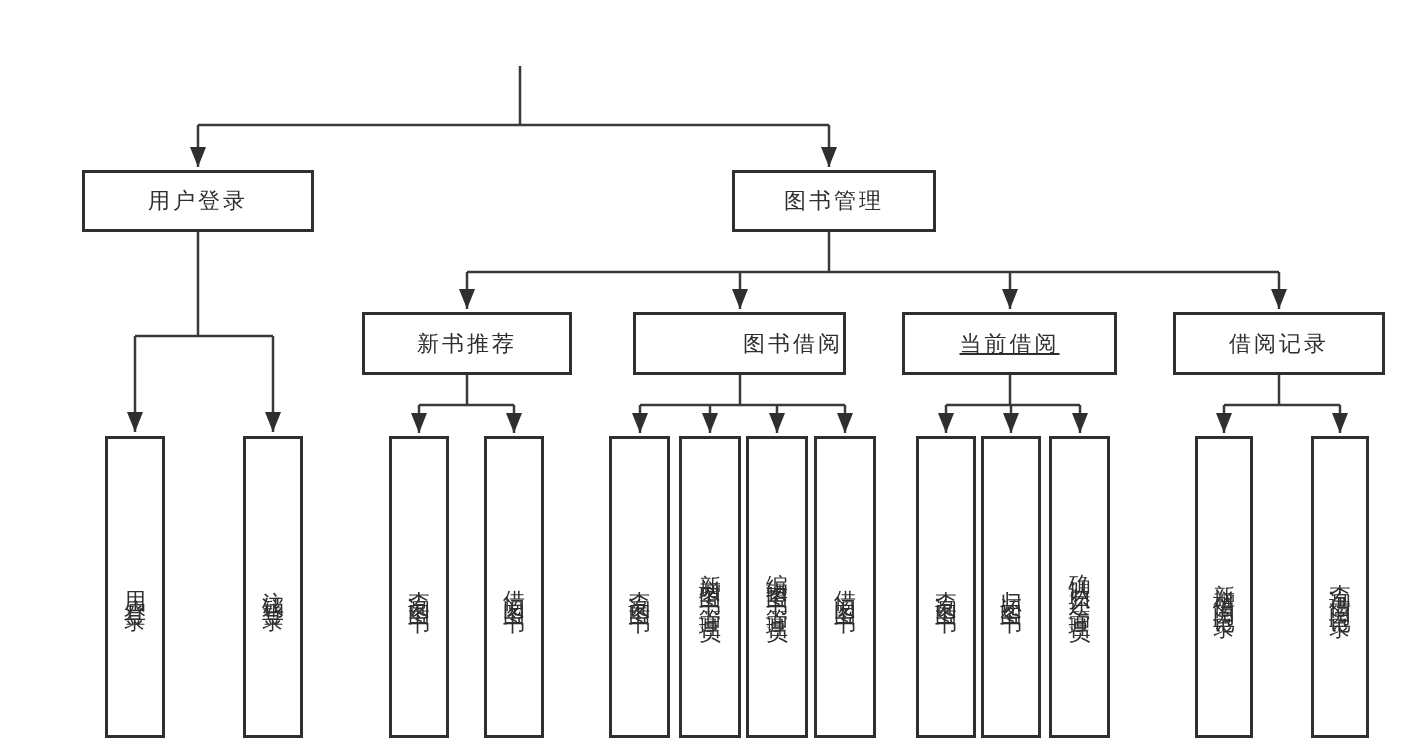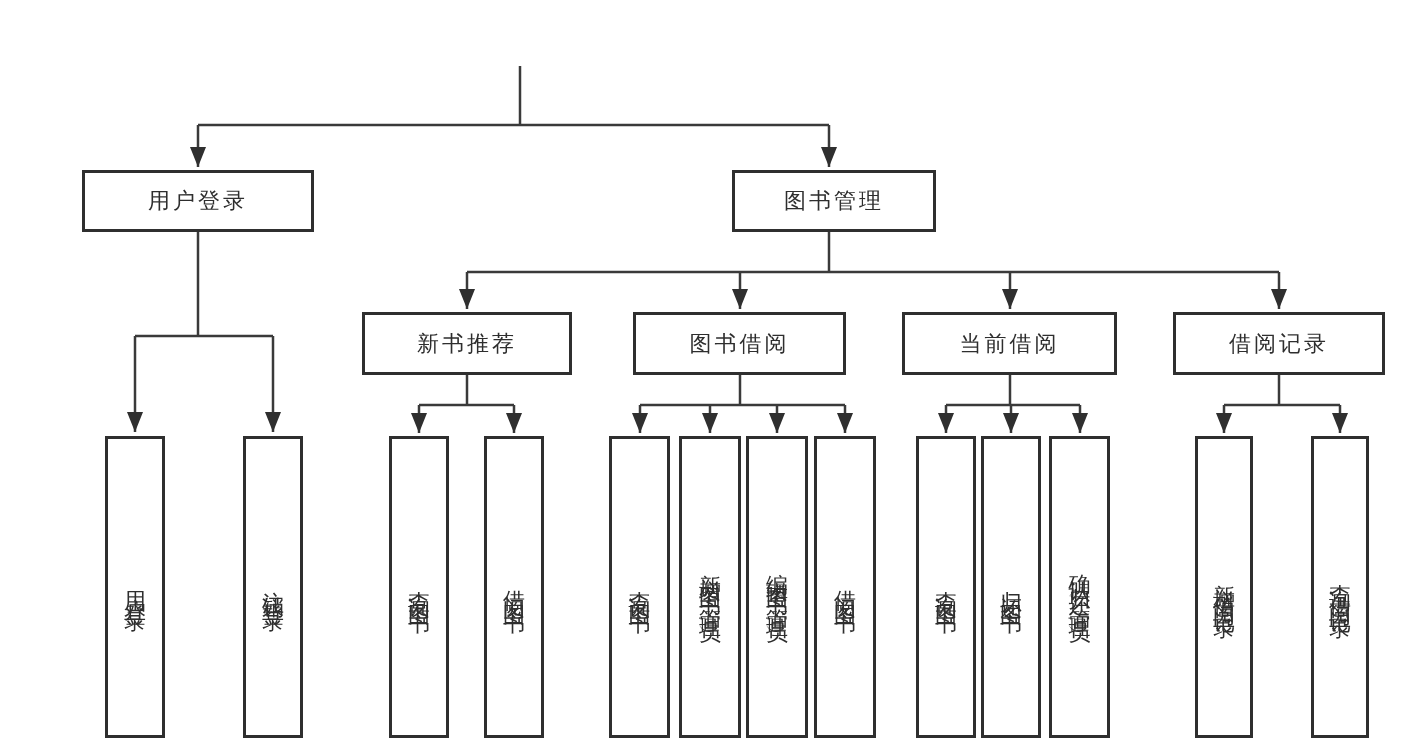--- a/index.html
+++ b/index.html
@@ -120,24 +120,24 @@
   <div class="node" style="left:82px; top:170px; width:232px; height:62px;">
     <span class="hlabel">用户登录</span>
   </div>
   <div class="node" style="left:732px; top:170px; width:204px; height:62px;">
     <span class="hlabel">图书管理</span>
   </div>
 
   <div class="node" style="left:362px; top:312px; width:210px; height:63px;">
     <span class="hlabel">新书推荐</span>
   </div>
-  <div class="node" style="left:633px; top:312px; width:213px; height:63px;">
+  <div class="node" style="left:633px; top:312px; width:213px; height:63px;justify-content:flex-end;">
     <span class="hlabel">图书借阅</span>
   </div>
-  <div class="node" style="left:902px; top:312px; width:215px; height:63px;">
+  <div class="node" style="left:902px; top:312px; width:215px; height:63px;text-decoration:underline;">
     <span class="hlabel">当前借阅</span>
   </div>
   <div class="node" style="left:1173px; top:312px; width:212px; height:63px;text-align:right;">
     <span class="hlabel">借阅记录</span>
   </div>
 
   <div class="node leaf" style="left:105px; top:436px; width:60px; height:302px;">
     <span class="vtext">用户登录</span>
   </div>
   <div class="node leaf" style="left:243px; top:436px; width:60px; height:302px;">

